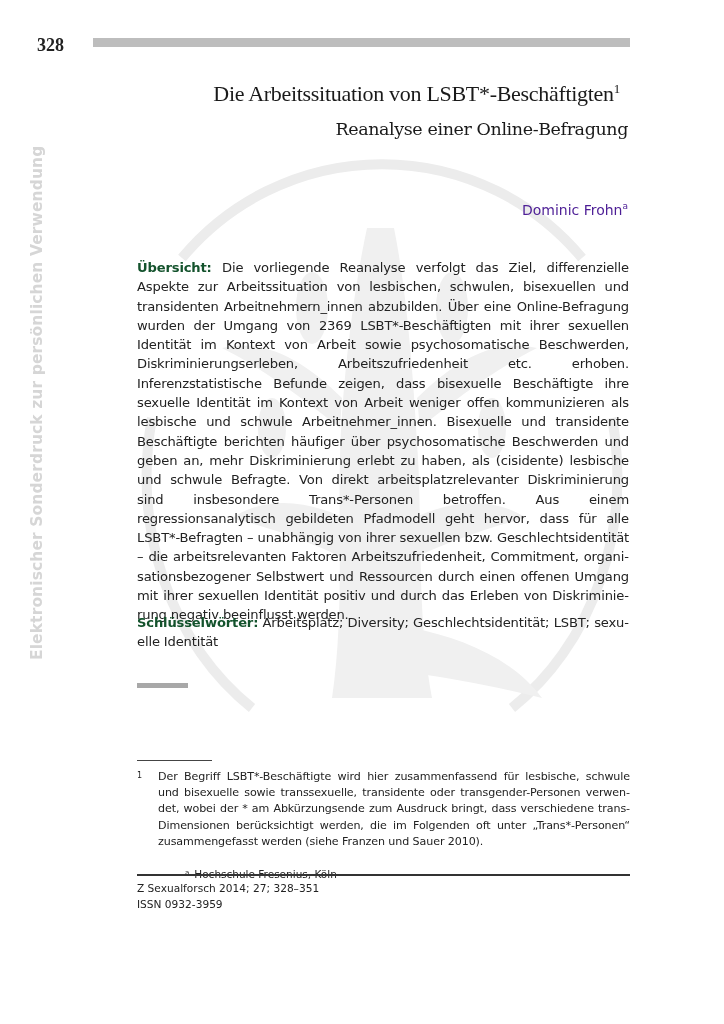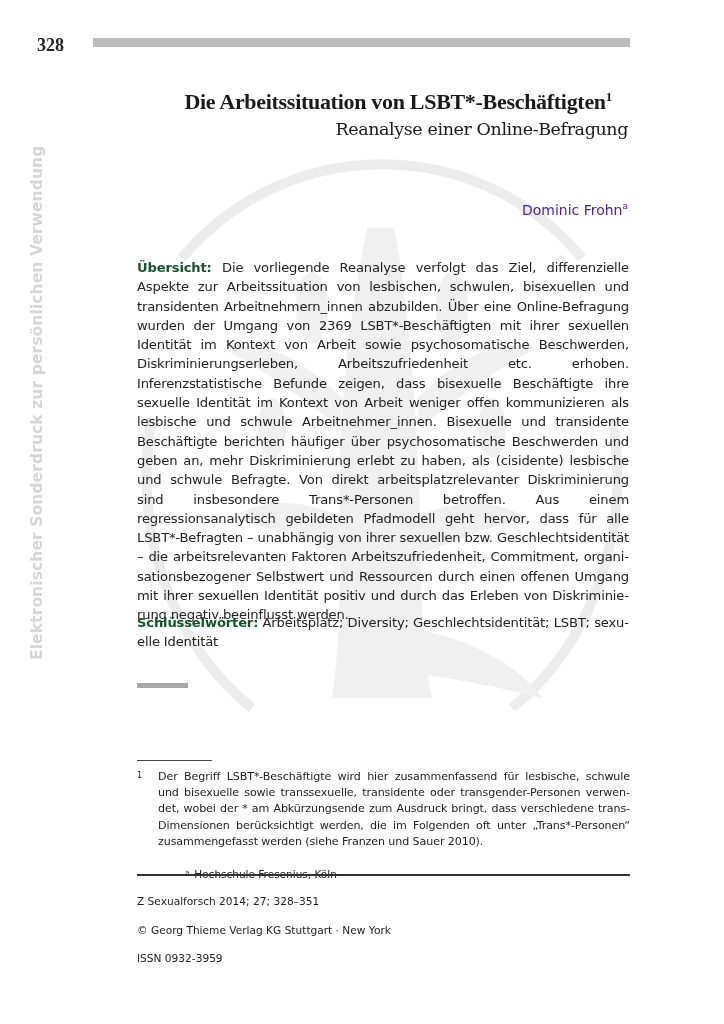--- a/index.html
+++ b/index.html
@@ -19,22 +19,22 @@
       color: #d6d6d6; white-space: nowrap; letter-spacing: 0.1px;
     }
     .page-number {
       position: absolute; left: 37px; top: 35px;
       font-family: "Liberation Serif", serif; font-weight: bold; font-size: 18px; color: #222;
     }
     .header-bar {
       position: absolute; left: 93px; top: 38px; width: 537px; height: 9px; background: #bdbdbd;
     }
     .title {
-      position: absolute; right: 96px; top: 73px; margin: 16px;
-      font-family: "Liberation Serif", serif; font-weight: bold; font-size: 22px;
+      position: absolute; right: 96px; top: 73px; margin: 8px;
+      font-family: "Liberation Serif", serif; font-weight: normal; font-size: 22px;
       letter-spacing: -0.3px; color: #1a1a1a; white-space: nowrap;
     }
     .title sup { font-size: 13px; }
     .subtitle {
       position: absolute; right: 96px; top: 118px; margin: 0; text-align: right;
       font-family: "DejaVu Serif", serif; font-weight: normal; font-size: 17.5px;
       line-height: 22px; color: #1a1a1a; letter-spacing: -0.4px;
     }
     .subtitle span { display: block; white-space: nowrap; }
     .author {
@@ -71,21 +71,21 @@
     .affiliation {
       position: absolute; left: 137px; top: 868px; font-size: 10.5px; color: #222; margin-left: 48px;
     }
     .affiliation .aff-marker { font-size: 7px; vertical-align: 3px; margin-right: 5px; }
     .footer-rule {
       position: absolute; left: 137px; top: 874px; width: 493px; height: 2px; background: #333;
     }
     .citation {
       position: absolute; left: 137px; top: 881px; font-size: 10.6px; line-height: 15.6px; color: #222;
     }
-    .citation div { white-space: nowrap; margin-top: 13px; }
+    .citation div { white-space: nowrap; }
     .citation b { color: #111; }
   </style>
 </head>
 <body>
 
 <svg class="watermark-logo" viewBox="0 0 540 680" xmlns="http://www.w3.org/2000/svg">
   <g fill="none" stroke="#ececec" stroke-width="10">
     <path d="M70 160 A260 260 0 0 1 470 160"></path>
     <path d="M40 320 A240 280 0 0 0 140 610"></path>
     <path d="M500 320 A240 280 0 0 1 400 610"></path>
@@ -128,15 +128,14 @@
   <sup class="fn-marker">1</sup>
   <span class="fn-text">Der Begriff LSBT*-Beschäftigte wird hier zusammenfassend für lesbische, schwule und bisexuelle sowie transsexuelle, transidente oder transgender-Personen verwen­det, wobei der * am Abkürzungsende zum Ausdruck bringt, dass verschiedene trans-Dimensionen berücksichtigt werden, die im Folgenden oft unter „Trans*-Personen“ zusammengefasst werden (siehe Franzen und Sauer 2010).</span>
 </div>
 
 <div class="affiliation"><span class="aff-marker">a</span><span>Hochschule Fresenius, Köln</span></div>
 
 <div class="footer-rule"></div>
 
 <div class="citation">
   <div>Z Sexualforsch 2014; 27; 328–351</div>
-  <div>© Georg Thieme Verlag KG Stuttgart · New York</div>
   <div>ISSN 0932-3959</div>
 </div>
 
 </body></html>

